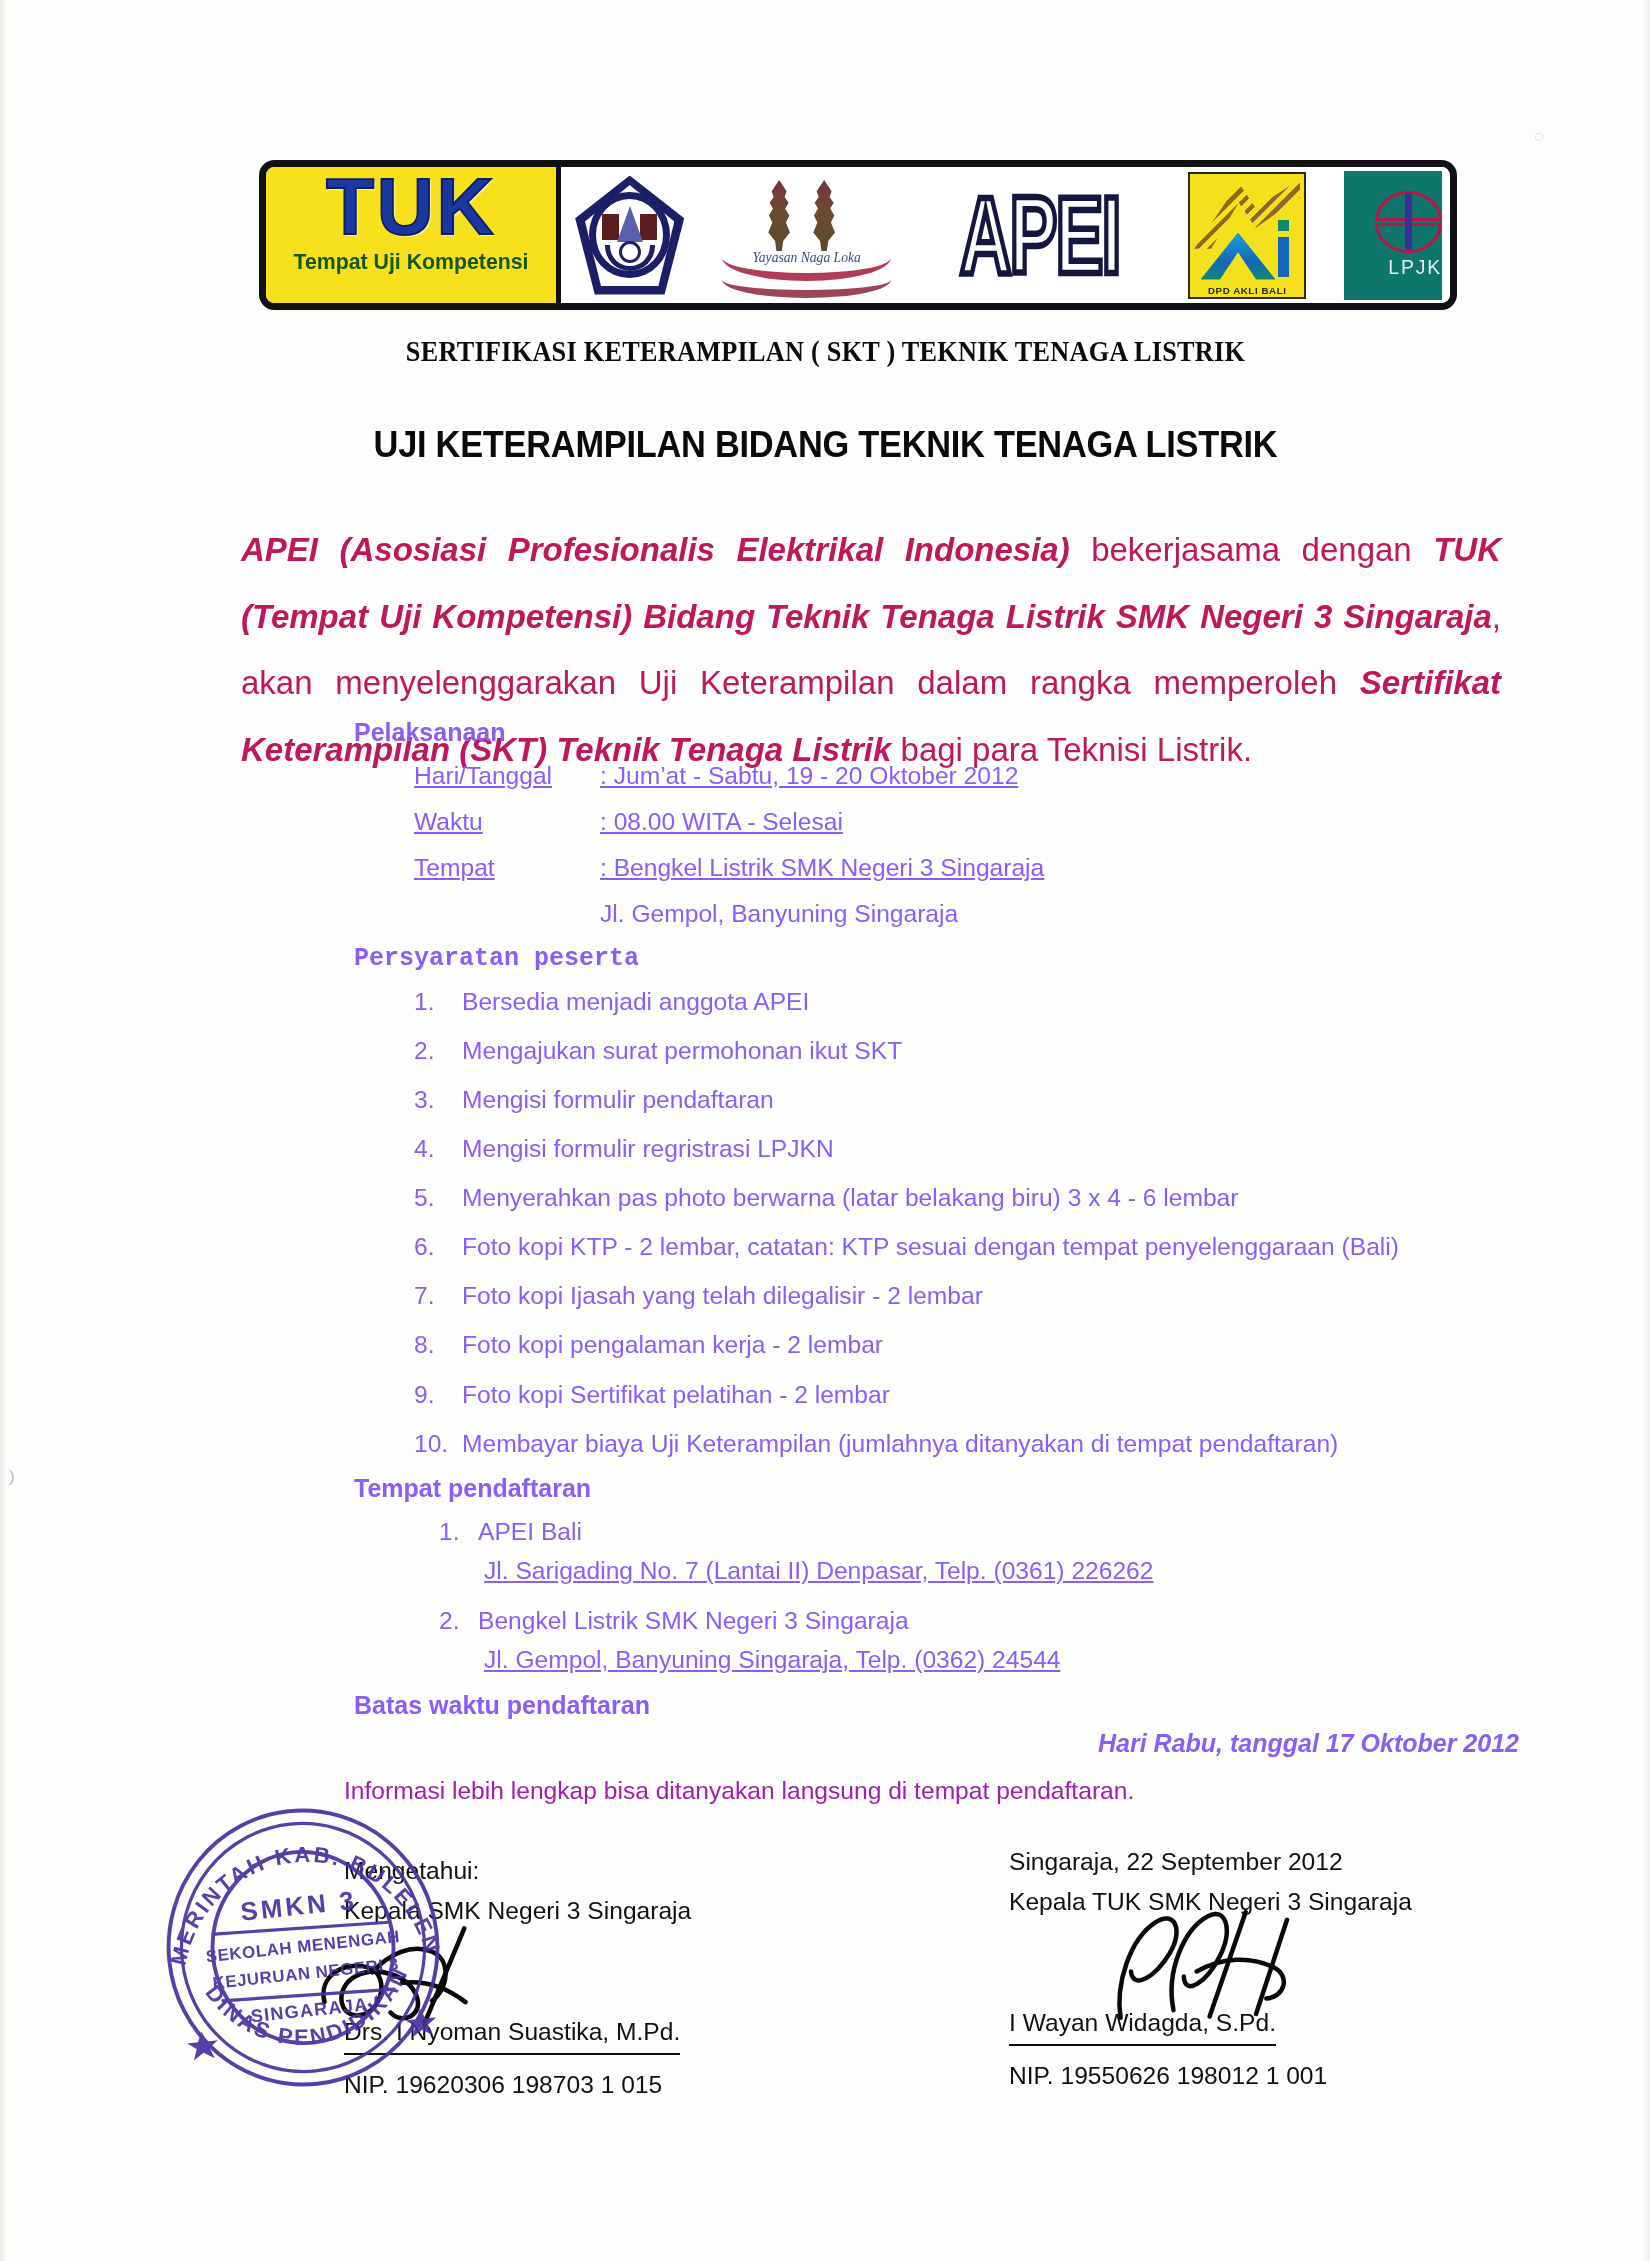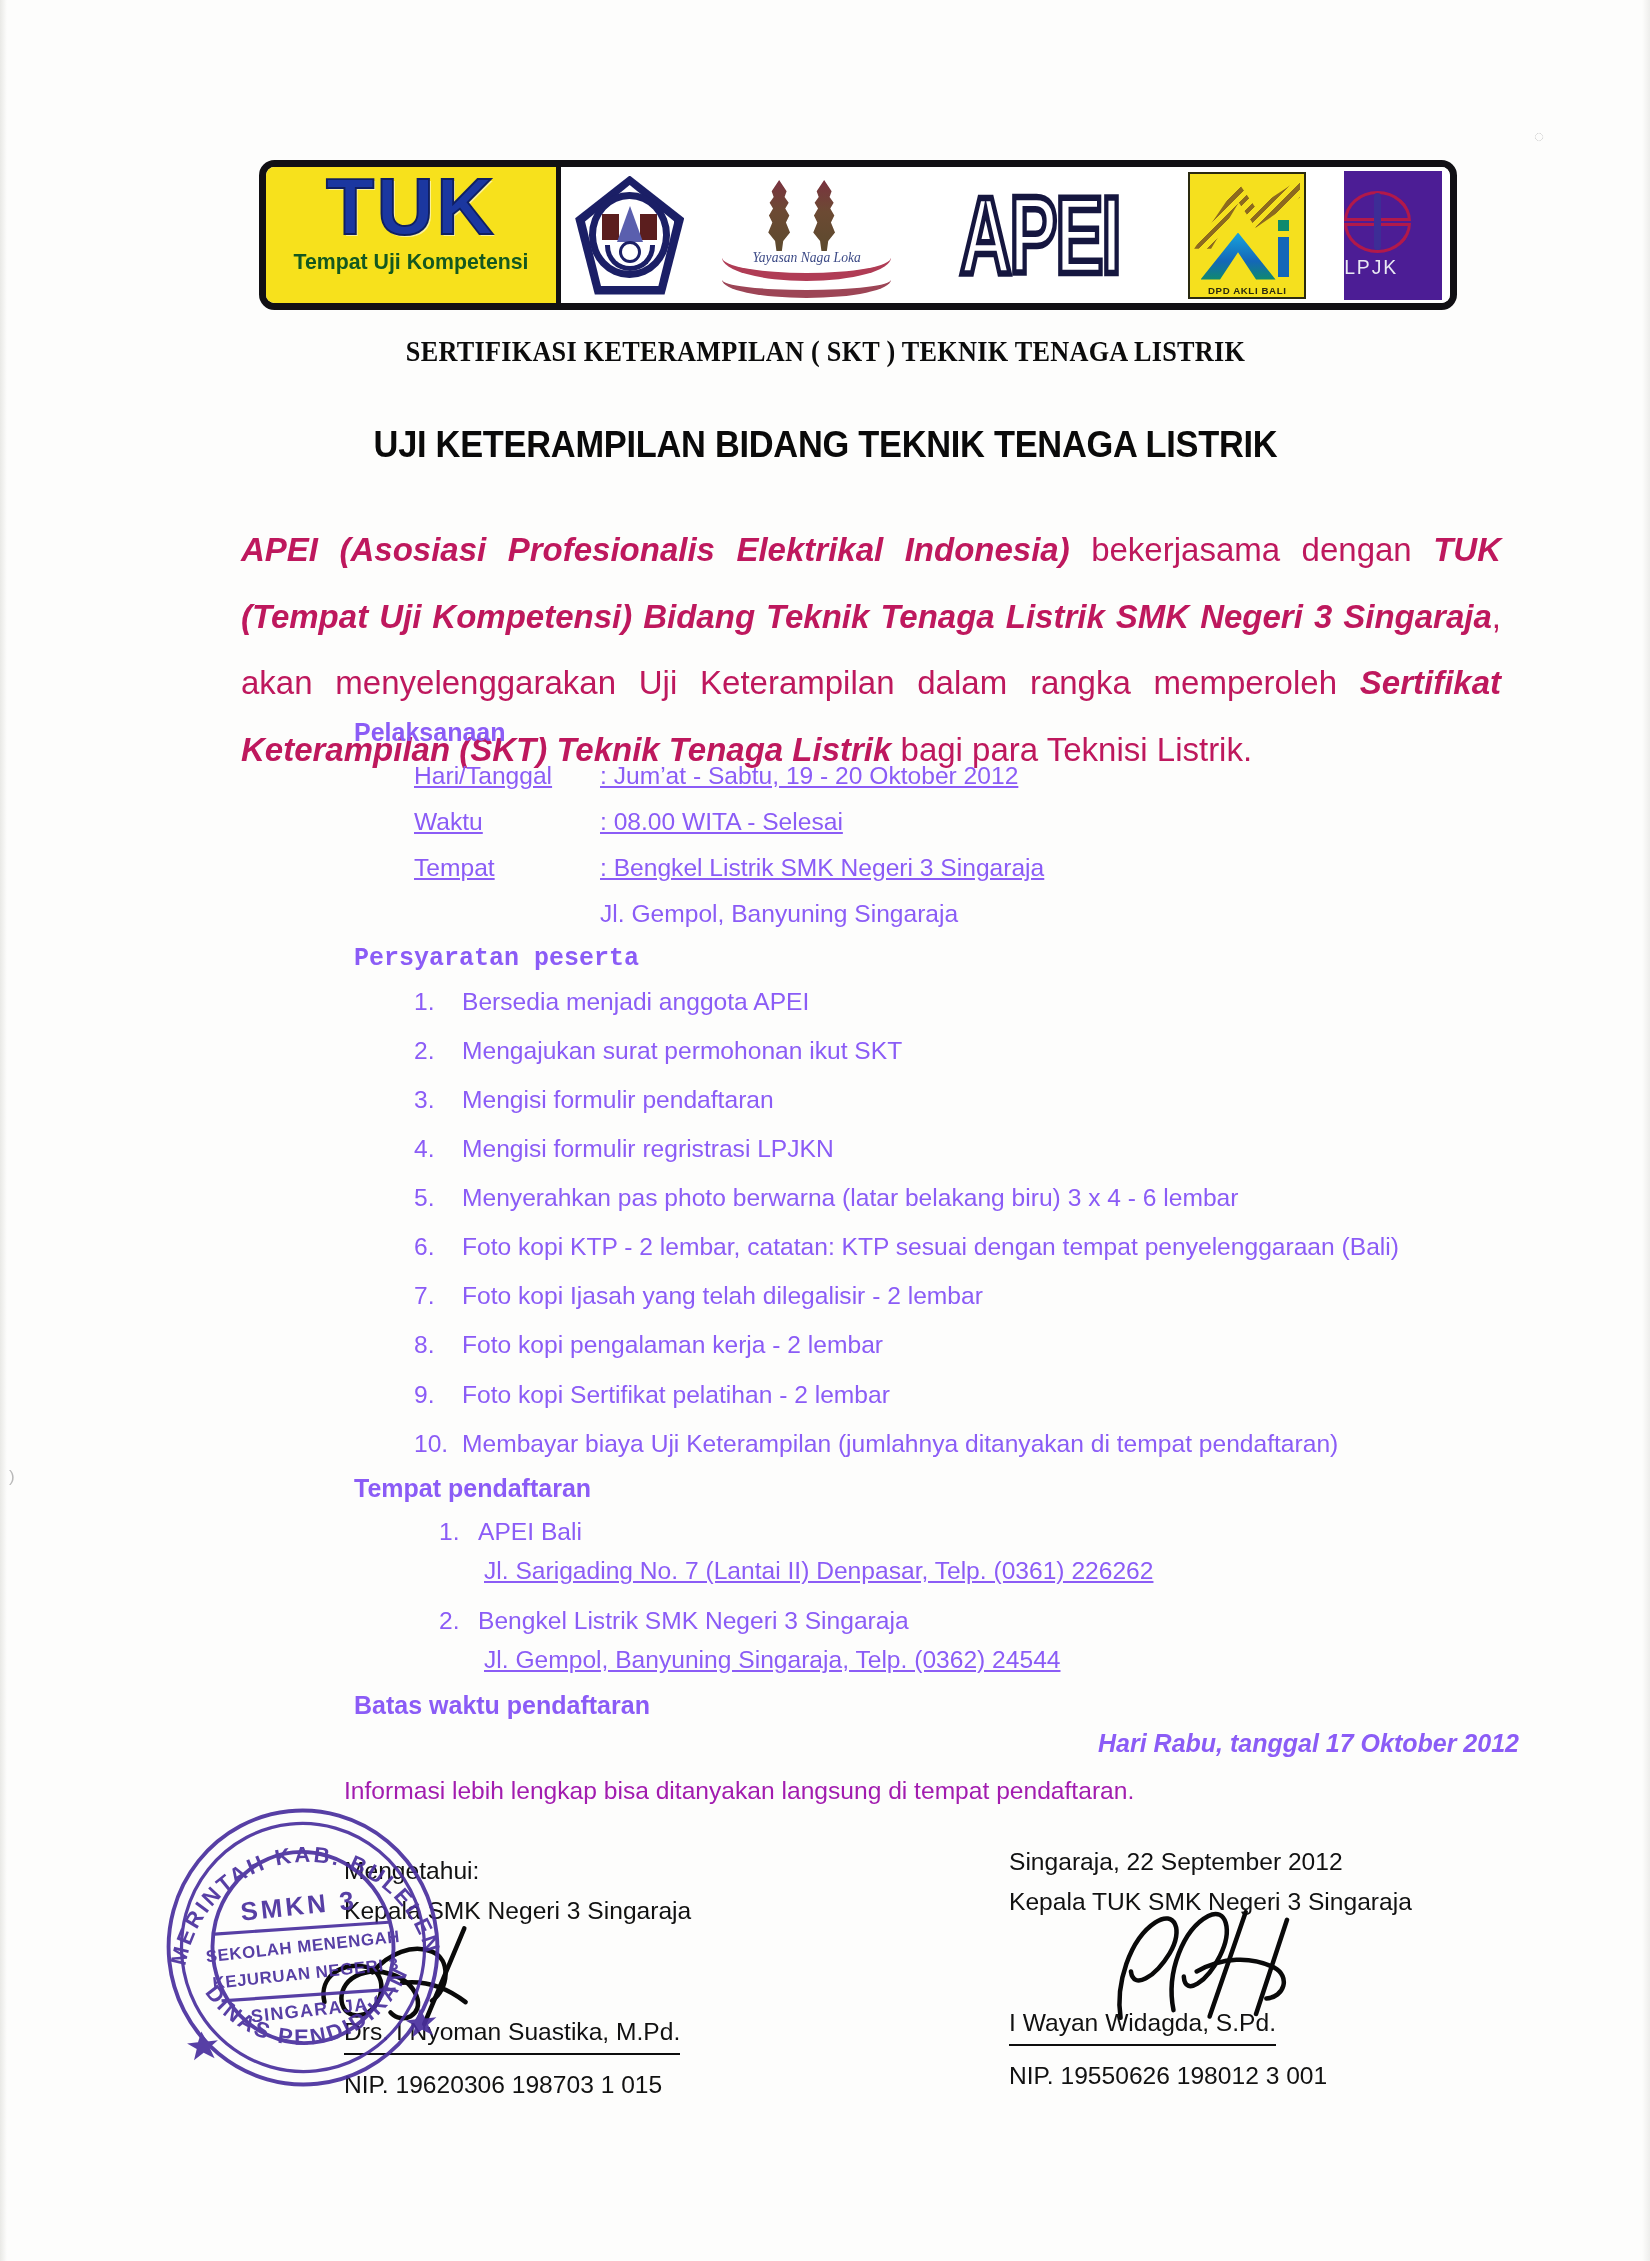--- a/index.html
+++ b/index.html
@@ -254,26 +254,26 @@
     font-weight: 700;
     letter-spacing: 0.6px;
     color: #2a2a10;
     background: #f5e01e;
   }
 
   
   .lpjk {
     width: 98px;
     height: 129px;
-    background: #4c1d95;
+    background: #0f766e;
     position: relative;
     flex: none;
     display: flex;
     flex-direction: column;
-    align-items: flex-start;
+    align-items: flex-end;
     justify-content: center;
     gap: 3.9px;
     overflow: hidden;
   }
   .lpjk .emb {
     width: 67px; height: 62px;
     position: relative;
   }
   .lpjk .emb .lobe {
     position: absolute;
@@ -626,21 +626,21 @@
     <div>Mengetahui:</div>
     <div>Kepala SMK Negeri 3 Singaraja</div>
     <span class="sig-name">Drs. I Nyoman Suastika, M.Pd.</span>
     <span class="sig-nip">NIP. 19620306 198703 1 015</span>
   </div>
 
   <div class="sig-right">
     <div>Singaraja, 22 September 2012</div>
     <div>Kepala TUK SMK Negeri 3 Singaraja</div>
     <span class="sig-name">I Wayan Widagda, S.Pd.</span>
-    <span class="sig-nip">NIP. 19550626 198012 3 001</span>
+    <span class="sig-nip">NIP. 19550626 198012 1 001</span>
   </div>
 
   <svg class="sig-scribble one" viewBox="0 0 420 190">
     <g fill="none" stroke="#0a0a0a" stroke-width="7" stroke-linecap="round">
       <path d="M30,150 C20,110 60,86 96,96 C132,106 120,164 86,170 C52,176 44,128 78,110 C112,92 160,110 172,140 C184,170 150,186 132,166"></path>
       <path d="M104,104 C130,74 166,60 196,72 C226,84 222,130 196,148"></path>
       <path d="M246,36 L184,184"></path>
       <path d="M150,120 C186,116 220,128 248,150"></path>
     </g>
   </svg>

